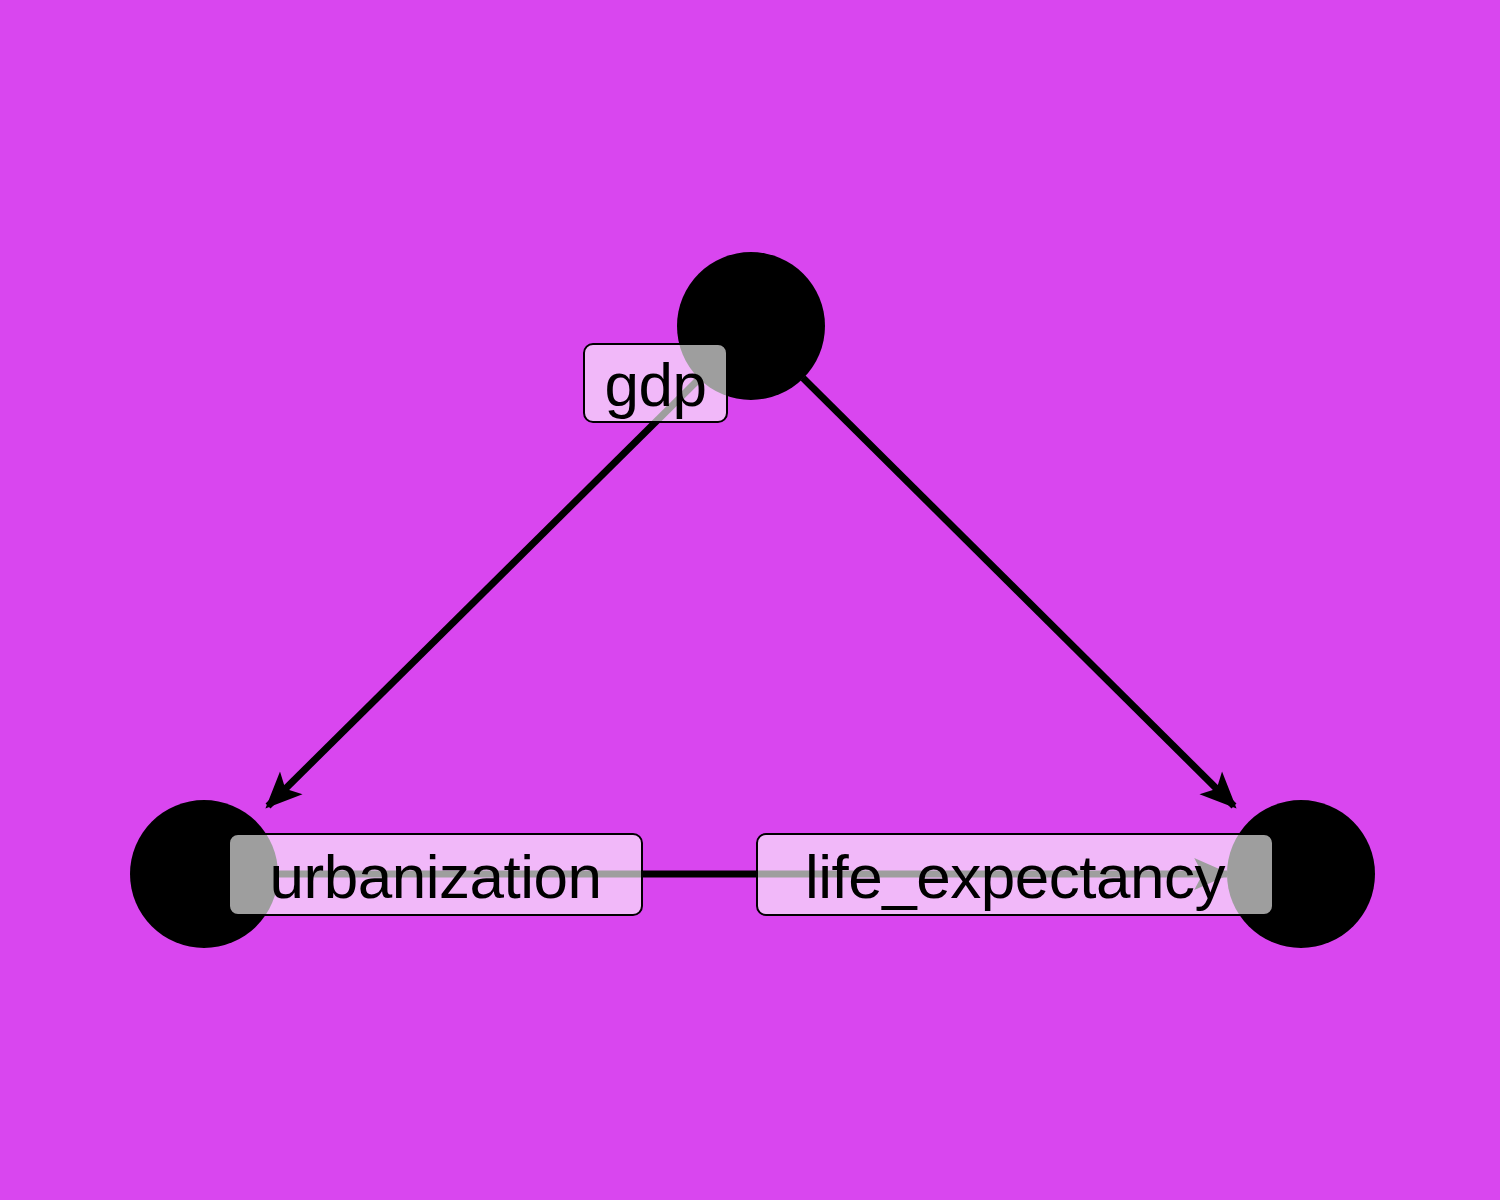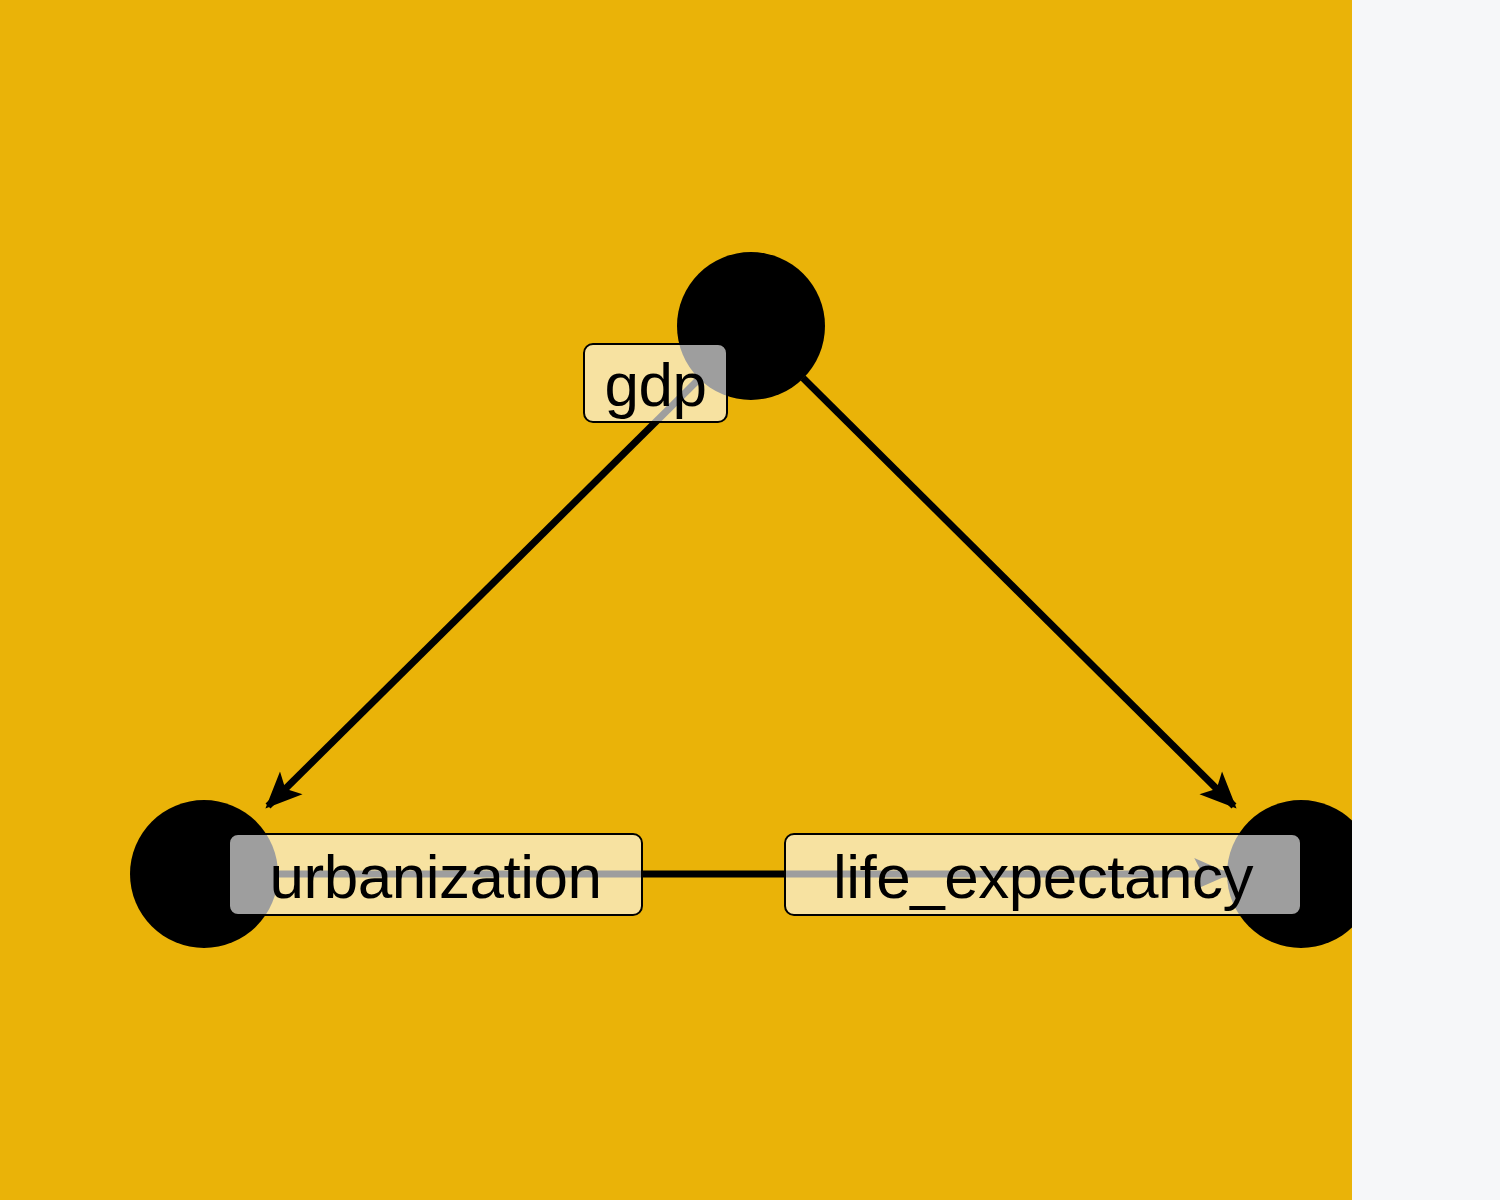--- a/index.html
+++ b/index.html
@@ -2,23 +2,23 @@
 <html><head>
 <meta charset="utf-8">
 <style>
   html, body {
     margin: 0;
     padding: 0;
     background: #f6f7f9;
   }
   #canvas {
     position: relative;
-    width: 1352px;
+    width: 1500px;
     height: 1200px;
-    background: #eab308;
+    background: #d946ef;
     overflow: hidden;
     font-family: "Liberation Sans", sans-serif;
   }
   #graph-svg {
     position: absolute;
     left: 0;
     top: 0;
     width: 1500px;
     height: 1200px;
   }
@@ -70,17 +70,17 @@
   </svg>
 
   <div class="node-label" style="left:583px; top:343px; width:145px; height:80px;">
     <span>gdp</span>
   </div>
 
   <div class="node-label" style="left:228px; top:833px; width:415px; height:83px;text-align:center;">
     <span>urbanization</span>
   </div>
 
-  <div class="node-label" style="left:756px; top:833px; width:518px; height:83px;margin-left:28px;">
+  <div class="node-label" style="left:756px; top:833px; width:518px; height:83px;">
     <span>life_expectancy</span>
   </div>
 
 </div>
 
 </body></html>

